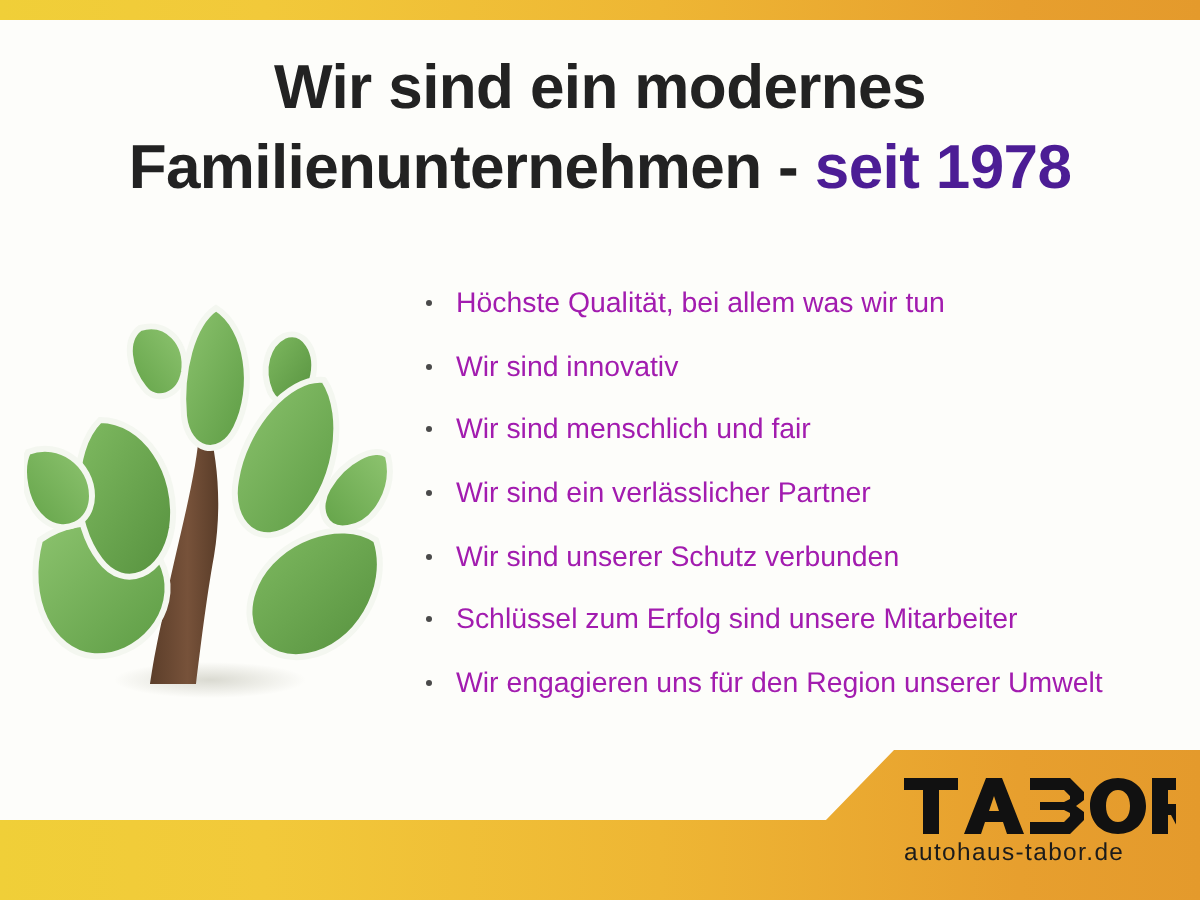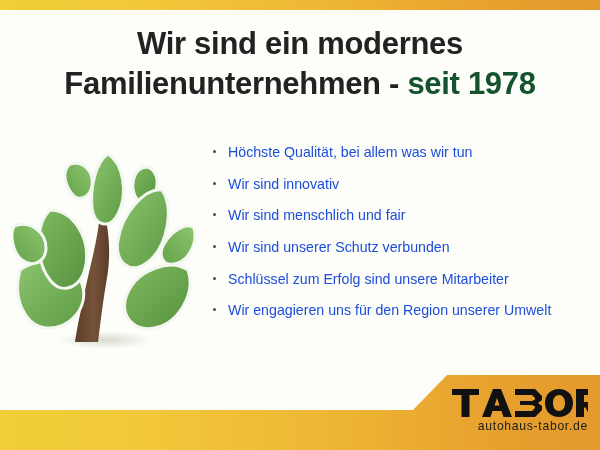--- a/index.html
+++ b/index.html
@@ -37,38 +37,38 @@
     width: 600px;
     text-align: center;
     line-height: 1.28;
     font-size: 31px;
     font-weight: bold;
     letter-spacing: -0.3px;
     color: #222222;
     font-family: "Liberation Sans", "DejaVu Sans", sans-serif;
   }
   .headline .line2 { display: block; }
-  .headline .accent { color: #14532d; }
+  .headline .accent { color: #4c1d95; }
 
   
   .bullets {
     position: absolute;
     left: 212px;
     top: 143px;
     width: 380px;
     margin: 0;
     padding: 0;
     list-style: none;
   }
   .bullets li {
     position: relative;
     padding-left: 16px;
     margin: 0 0 12.5px 0;
     font-size: 14.2px;
-    color: #1d4ed8;
+    color: #a21caf;
     line-height: 1.35;
     white-space: nowrap;
   }
   .bullets li .dot {
     position: absolute;
     left: 1px;
     top: 7px;
     width: 3px;
     height: 3px;
     border-radius: 50%;
@@ -110,21 +110,21 @@
     display: block;
     height: 30px;
     width: 136px;
   }
   .logo-tagline {
     display: block;
     margin-top: 1px;
     font-size: 12.2px;
     letter-spacing: 0.7px;
     color: #1b1b1b;
-    text-align: right;
+    text-align: left;
     width: 136px;
     font-family: "Liberation Sans", "DejaVu Sans", sans-serif;
   }
 </style>
 </head>
 <body>
 
 <div class="slide">
 
   <div class="top-bar"></div>
@@ -181,20 +181,21 @@
       <path d="M182 78 C186 94, 176 112, 162 114 C150 116, 146 104, 152 94 C160 80, 176 72, 182 78 Z" fill="url(#lfC)" stroke="#f4f7f0" stroke-width="3"></path>
 
       <path d="M176 120 C184 144, 166 174, 142 178 C120 182, 106 164, 116 142 C126 120, 158 108, 176 120 Z" fill="url(#lfB)" stroke="#f4f7f0" stroke-width="3"></path>
     </svg>
   </div>
 
   <ul class="bullets">
     <li><span class="dot"></span><span>Höchste Qualität, bei allem was wir tun</span></li>
     <li><span class="dot"></span><span>Wir sind innovativ</span></li>
     <li><span class="dot"></span><span>Wir sind menschlich und fair</span></li>
+    <li><span class="dot"></span><span>Wir sind ein verlässlicher Partner</span></li>
     <li><span class="dot"></span><span>Wir sind unserer Schutz verbunden</span></li>
     <li><span class="dot"></span><span>Schlüssel zum Erfolg sind unsere Mitarbeiter</span></li>
     <li><span class="dot"></span><span>Wir engagieren uns für den Region unserer Umwelt</span></li>
   </ul>
 
   <div class="banner">
     <svg class="banner-shape" viewBox="0 0 600 80" width="600" height="80" xmlns="http://www.w3.org/2000/svg" aria-hidden="true">
       <defs>
         <linearGradient id="bannerG" x1="0" y1="0" x2="1" y2="0">
           <stop offset="0%" stop-color="#f0cf38"></stop>

